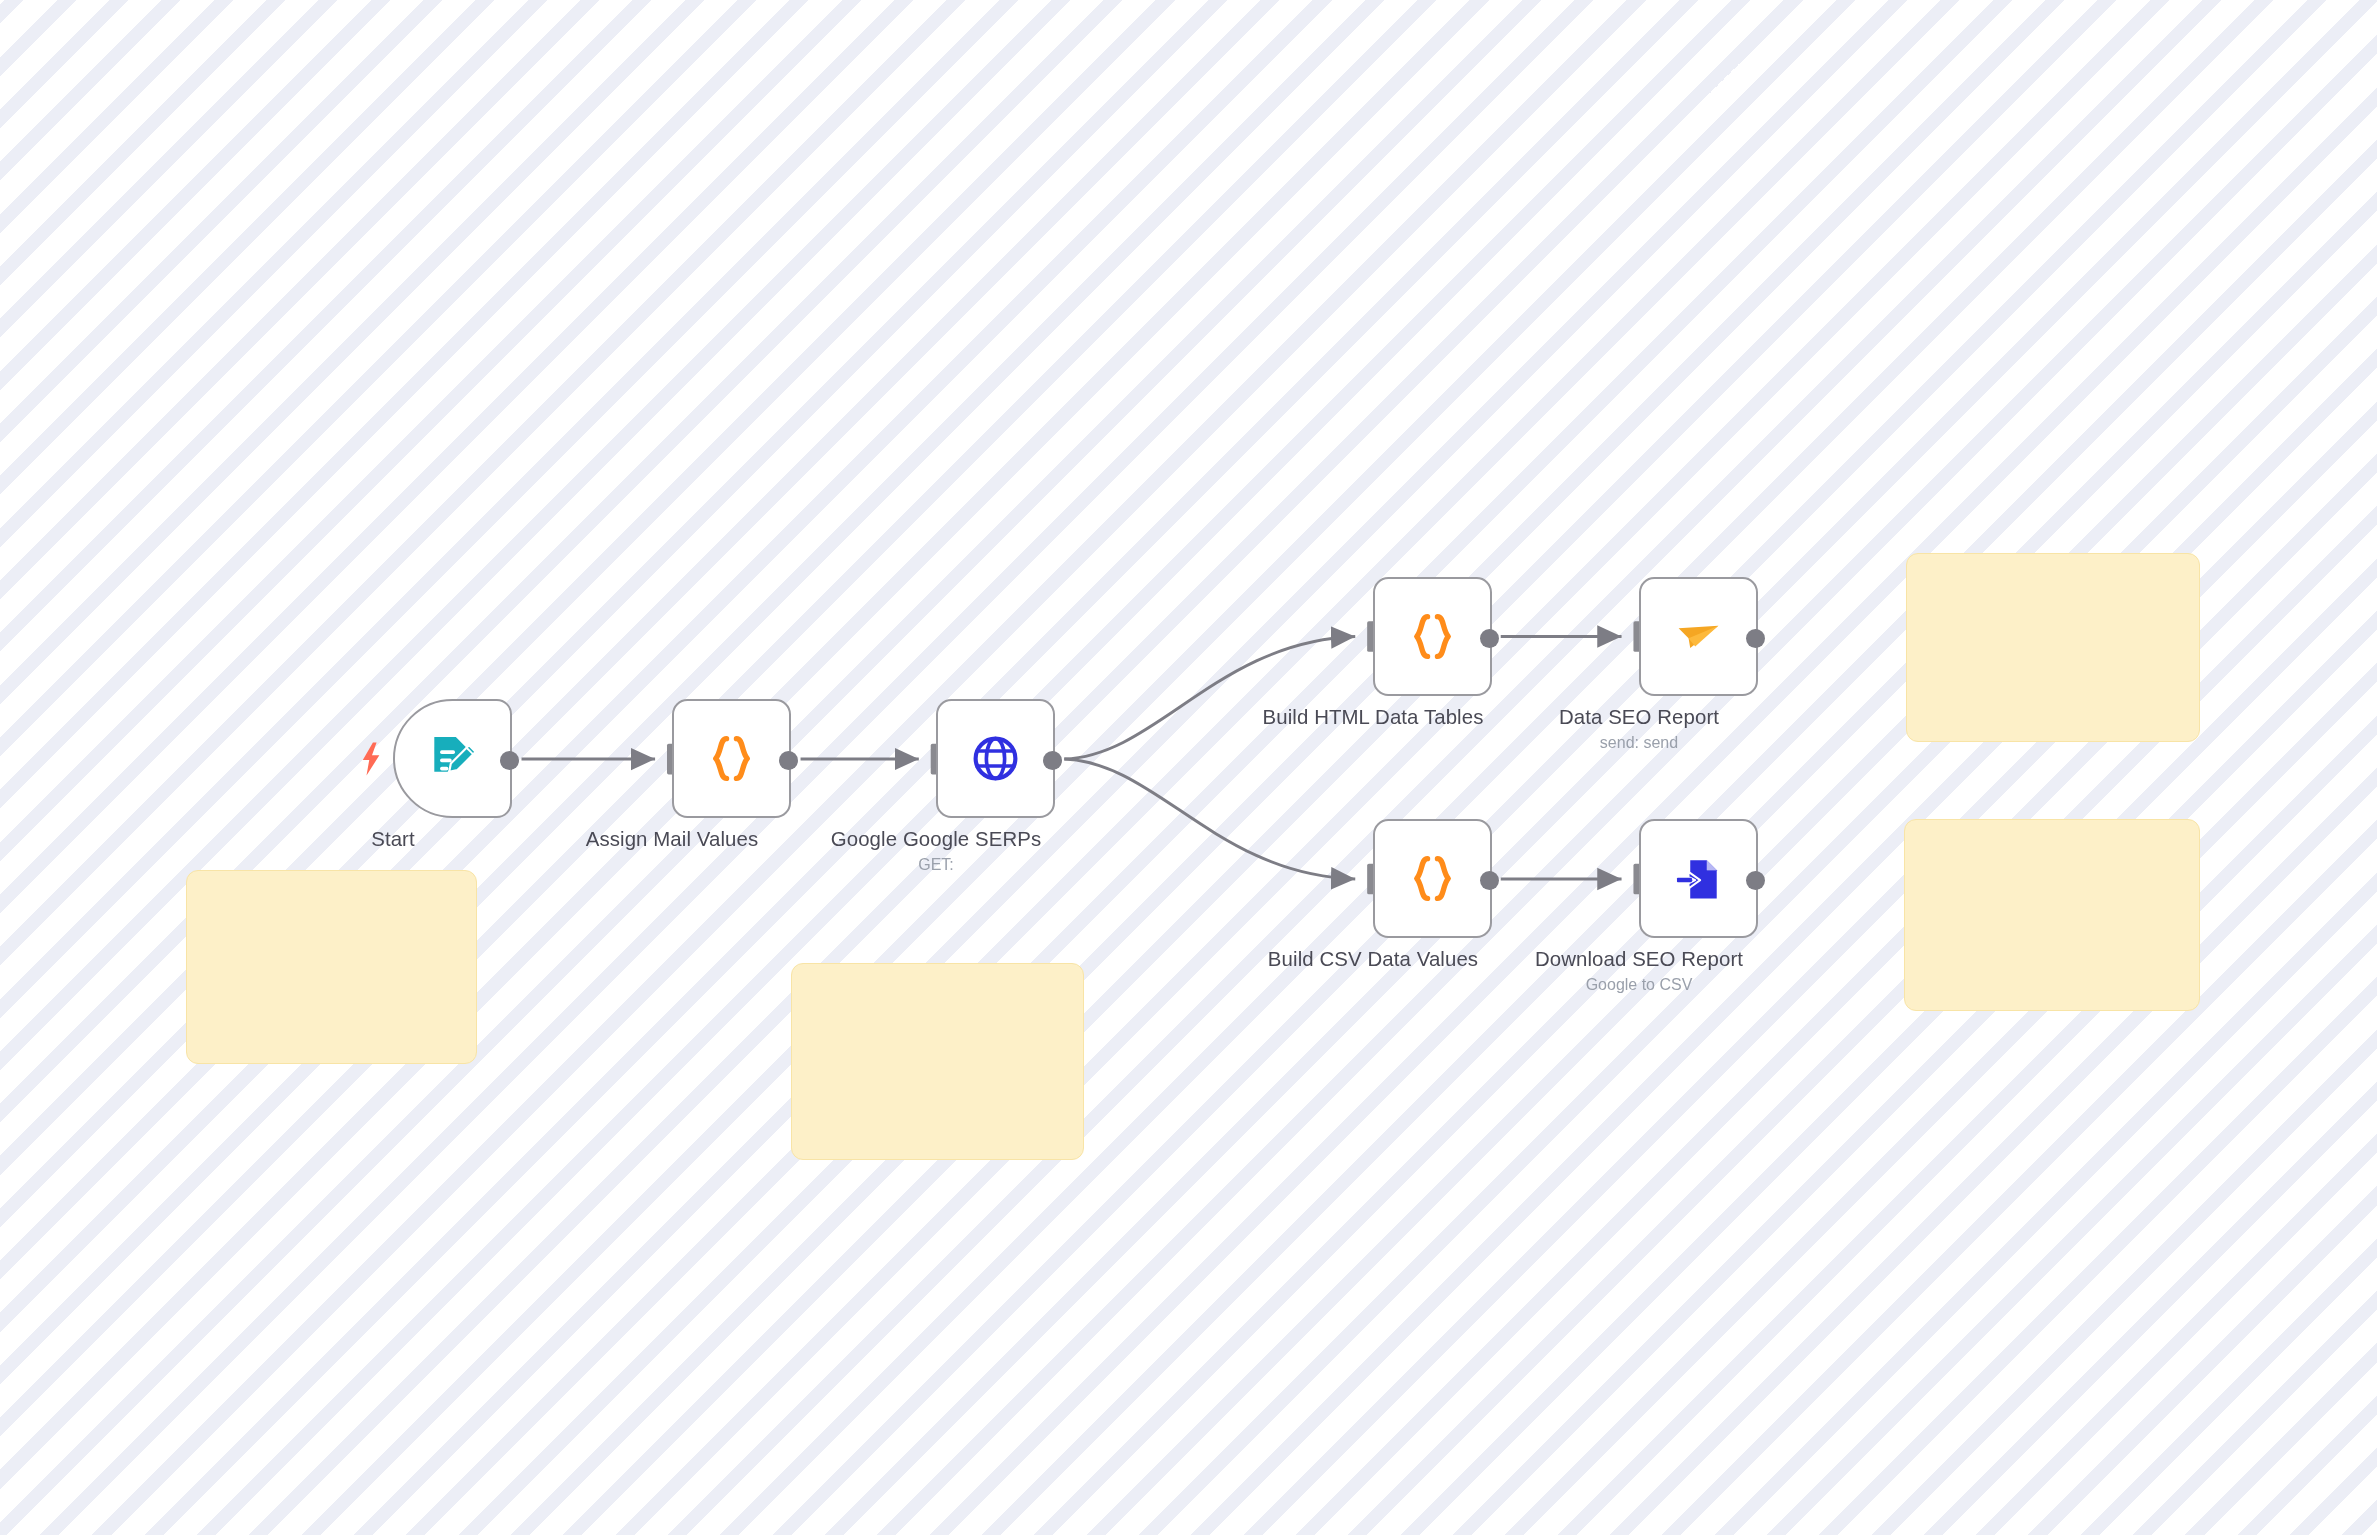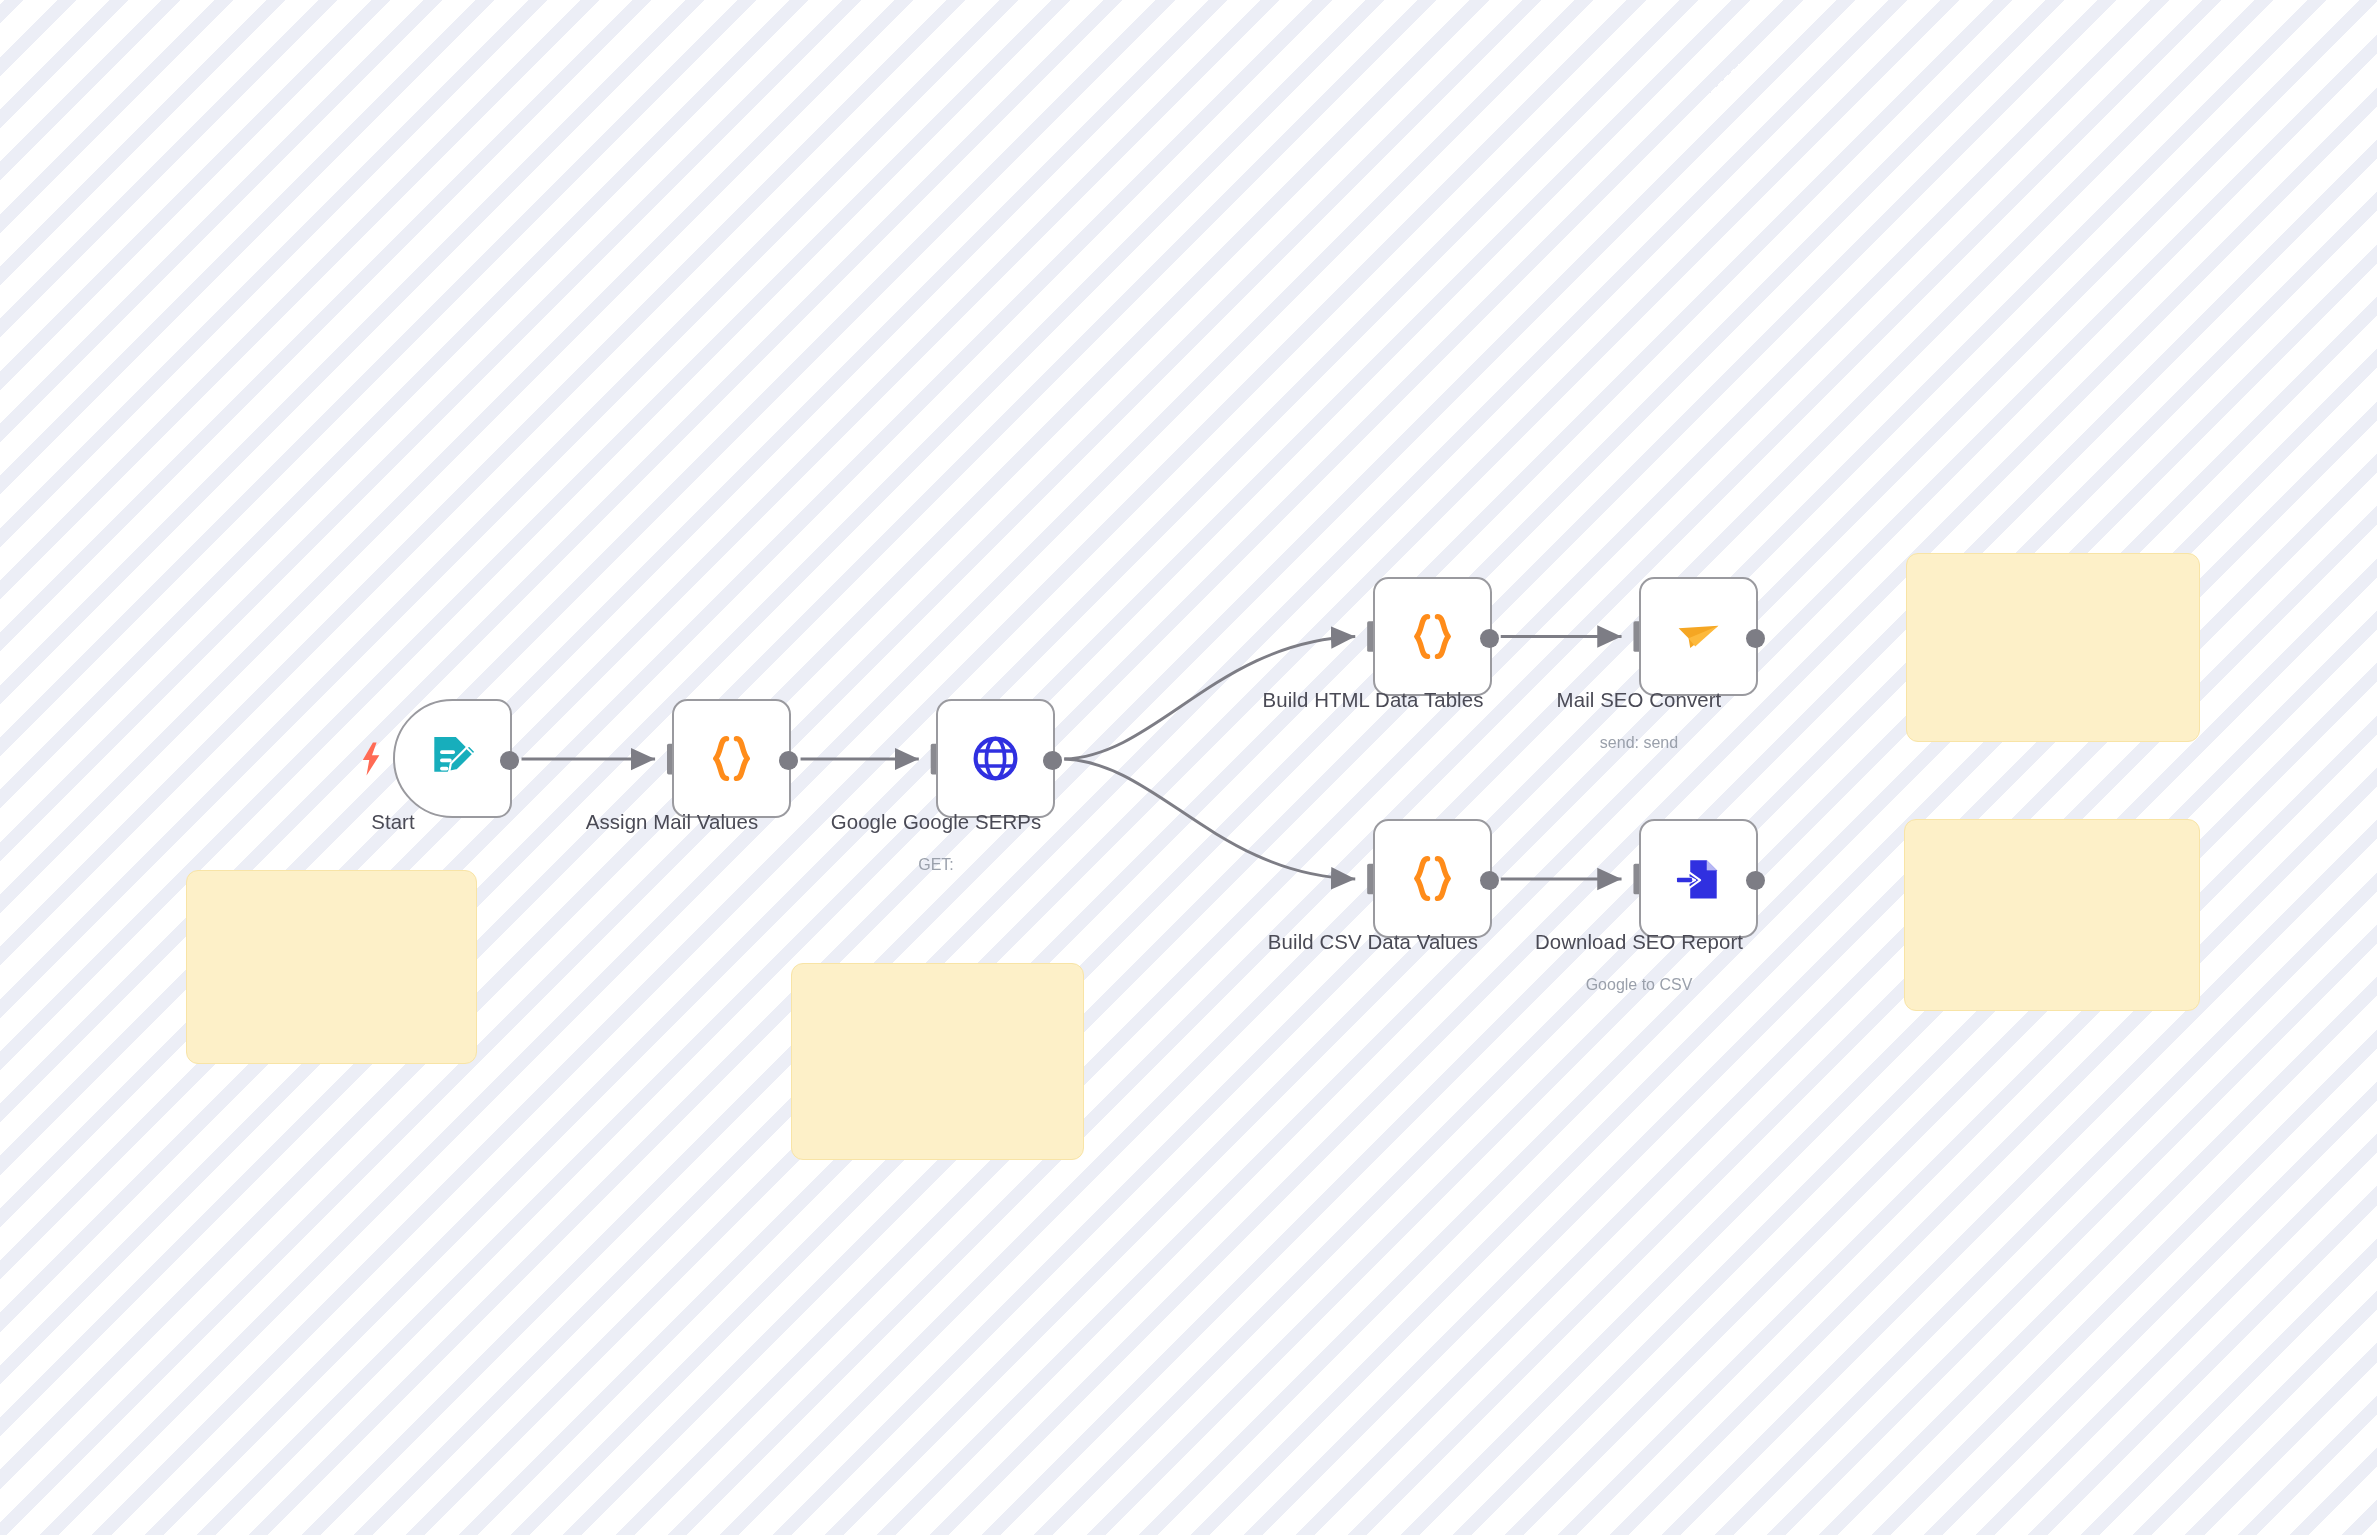--- a/index.html
+++ b/index.html
@@ -59,21 +59,21 @@
   }
   .node-icon {
     width: 53px;
     height: 53px;
     display: block;
   }
   .node-label {
     position: absolute;
     left: 50%;
     transform: translateX(-50%);
-    top: 112px;
+    top: 129px;
     white-space: nowrap;
     font-size: 20.4px;
     color: #4a4a55;
     letter-spacing: 0.1px;
   }
   .node-sublabel {
     position: absolute;
     left: 50%;
     transform: translateX(-50%);
     top: 157px;
@@ -207,21 +207,21 @@
   </div>
 
   <div class="node-wrap" style="left:1639px; top:577px;">
     <div class="node">
       <svg class="node-icon" viewBox="0 0 64 64">
         <path d="M8,22 L56,19 L22,46 L20,34 Z" fill="#F5A623"></path>
         <path d="M20,34 L56,19 L28,44 Z" fill="#FDB93C"></path>
       </svg>
       <div class="handle-out"></div>
     </div>
-    <div class="node-label">Mail SEO Convert</div>
+    <div class="node-label">Data SEO Report</div>
     <div class="node-sublabel">send: send</div>
   </div>
 
   <div class="node-wrap" style="left:1373px; top:819px;">
     <div class="node">
       <svg class="node-icon" viewBox="0 0 64 64">
         <path d="M26,8 C18,8 20,24 13,32 C20,40 18,56 26,56" stroke="#FF8C1A" stroke-width="6.5" fill="none" stroke-linecap="round" stroke-linejoin="round"></path>
         <path d="M38,8 C46,8 44,24 51,32 C44,40 46,56 38,56" stroke="#FF8C1A" stroke-width="6.5" fill="none" stroke-linecap="round" stroke-linejoin="round"></path>
       </svg>
       <div class="handle-out"></div>

